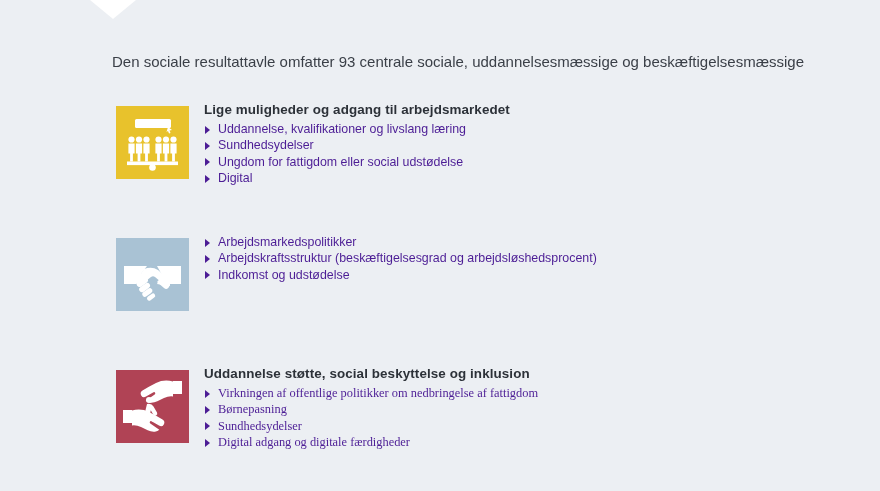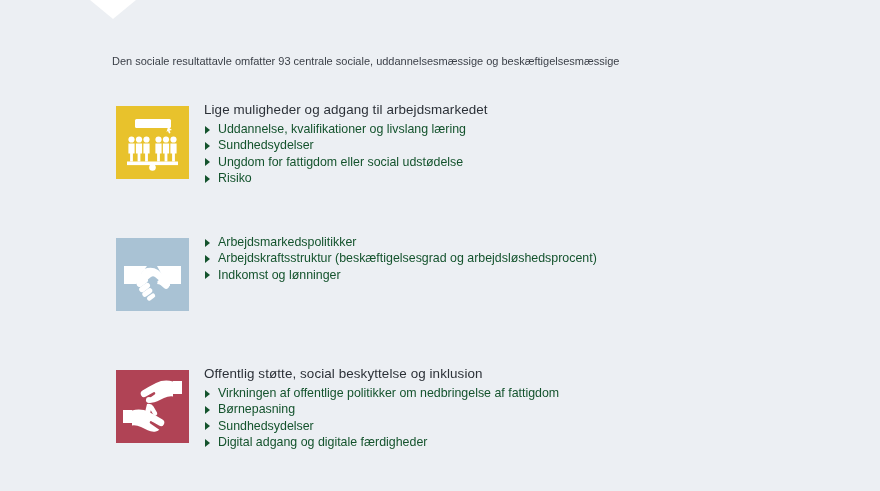--- a/index.html
+++ b/index.html
@@ -33,21 +33,21 @@
     left: 0;
     width: 880px;
     height: 491px;
   }
 
   #intro {
     position: absolute;
     left: 112px;
     top: 52px;
     width: 660px;
-    font-size: 11px;
+    font-size: 15px;
     line-height: 19px;
     color: #3a3f47;
   }
   #intro .line {
     display: block;
     white-space: nowrap;
   }
 
   .category {
     position: absolute;
@@ -70,55 +70,55 @@
 
   .cat-body {
     position: absolute;
     left: 92px;
     top: -4px;
     width: 600px;
   }
 
   .cat-title {
     font-size: 13.4px;
-    font-weight: normal;
+    font-weight: bold;
     color: #2c3138;
     margin: 0 0 3px 0;
     line-height: 16px;
     letter-spacing: 0.1px;
   }
 
   .area-list {
     list-style: none;
     margin: 0;
     padding: 0;
   }
   .area-item {
     position: relative;
     padding-left: 14px;
     font-size: 12.4px;
     line-height: 16.4px;
-    color: #14532d;
+    color: #4c1d95;
     white-space: nowrap;
   }
   .bullet-arrow {
     position: absolute;
     left: 1px;
     top: 4.5px;
     width: 0;
     height: 0;
     border-top: 4px solid transparent;
     border-bottom: 4px solid transparent;
     border-left: 5px solid currentColor;
   }
 
   
   .accent-yellow { color: #e8c22c; }
   .accent-blue   { color: #a9c2d4; }
-  .accent-red    { color: #b04355; }
+  .accent-red    { color: #b04355; font-family: Liberation Serif, serif; }
 </style>
 </head>
 <body>
 
 <div id="page">
 
   <div id="top-chevron"></div>
 
   <div id="intro">
     <span class="line">Den sociale resultattavle omfatter 93 centrale sociale, uddannelsesmæssige og beskæftigelsesmæssige</span>
@@ -166,21 +166,21 @@
         <li class="area-item">
           <span class="bullet-arrow"></span>
           <span>Sundhedsydelser</span>
         </li>
         <li class="area-item">
           <span class="bullet-arrow"></span>
           <span>Ungdom for fattigdom eller social udstødelse</span>
         </li>
         <li class="area-item">
           <span class="bullet-arrow"></span>
-          <span>Risiko</span>
+          <span>Digital</span>
         </li>
       </ul>
     </div>
   </div>
 
   <div class="category" id="category-1">
     <div class="cat-icon">
       <svg viewBox="0 0 73 73" xmlns="http://www.w3.org/2000/svg">
         <rect x="0" y="0" width="73" height="73" fill="#a9c2d4"></rect>
         <g fill="#ffffff">
@@ -209,21 +209,21 @@
         <li class="area-item">
           <span class="bullet-arrow"></span>
           <span>Arbejdsmarkedspolitikker</span>
         </li>
         <li class="area-item">
           <span class="bullet-arrow"></span>
           <span>Arbejdskraftsstruktur (beskæftigelsesgrad og arbejdsløshedsprocent)</span>
         </li>
         <li class="area-item">
           <span class="bullet-arrow"></span>
-          <span>Indkomst og lønninger</span>
+          <span>Indkomst og udstødelse</span>
         </li>
       </ul>
     </div>
   </div>
 
   <div class="category" id="category-2">
     <div class="cat-icon">
       <svg viewBox="0 0 73 73" xmlns="http://www.w3.org/2000/svg">
         <rect x="0" y="0" width="73" height="73" fill="#b04355"></rect>
         <g fill="#ffffff">
@@ -233,21 +233,21 @@
 
           <path d="M7 40 h9 v13 h-9 z"></path>
           <path d="M16 40.5 q9 -2.5 17 1.5 7 3.5 13.5 7.5 3 1.9 1.3 4.9 -1.7 3 -4.8 1.2 l-7.5 -4.3 q-1 -0.6 -1.6 0.4 -0.6 1 0.4 1.7 l9 6.4 q-1.5 1.6 -4.4 1.9 -3.6 0.4 -7.2 -1.4 l-6.7 -3.3 q-4.6 -2.2 -9 -1.6 z" transform="translate(0,0)"></path>
 
           <circle cx="33" cy="30" r="3"></circle>
           <path d="M31 34 q4.5 -1 6.5 2.5 l3.5 6 q1 1.9 -0.9 2.9 -1.9 1 -2.9 -0.9 l-2.4 -4.2 -1.2 5.5 5.2 2.6 q1.7 0.9 0.9 2.6 -0.9 1.7 -2.6 0.8 l-7.6 -3.8 q-1.6 -0.8 -1.3 -2.6 z"></path>
         </g>
       </svg>
     </div>
     <div class="cat-body">
-      <h2 class="cat-title">Offentlig støtte, social beskyttelse og inklusion</h2>
+      <h2 class="cat-title">Uddannelse støtte, social beskyttelse og inklusion</h2>
       <ul class="area-list accent-red">
         <li class="area-item">
           <span class="bullet-arrow"></span>
           <span>Virkningen af offentlige politikker om nedbringelse af fattigdom</span>
         </li>
         <li class="area-item">
           <span class="bullet-arrow"></span>
           <span>Børnepasning</span>
         </li>
         <li class="area-item">

